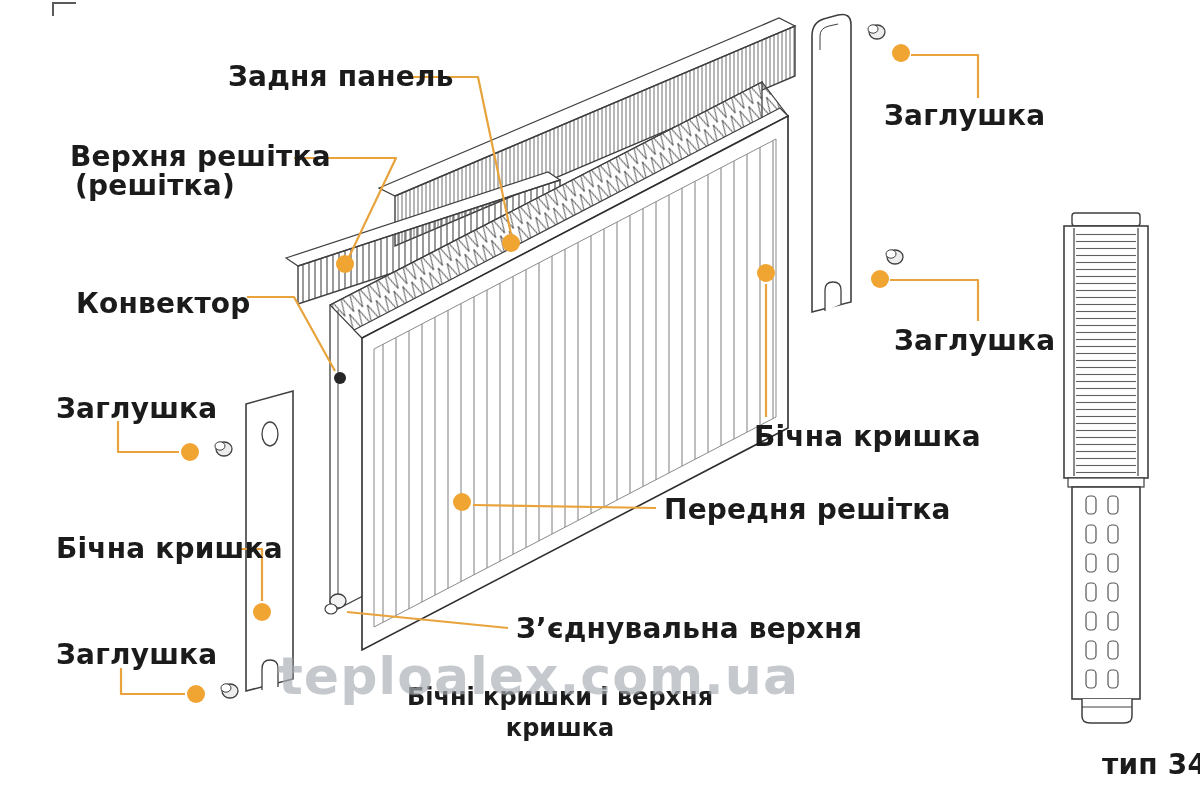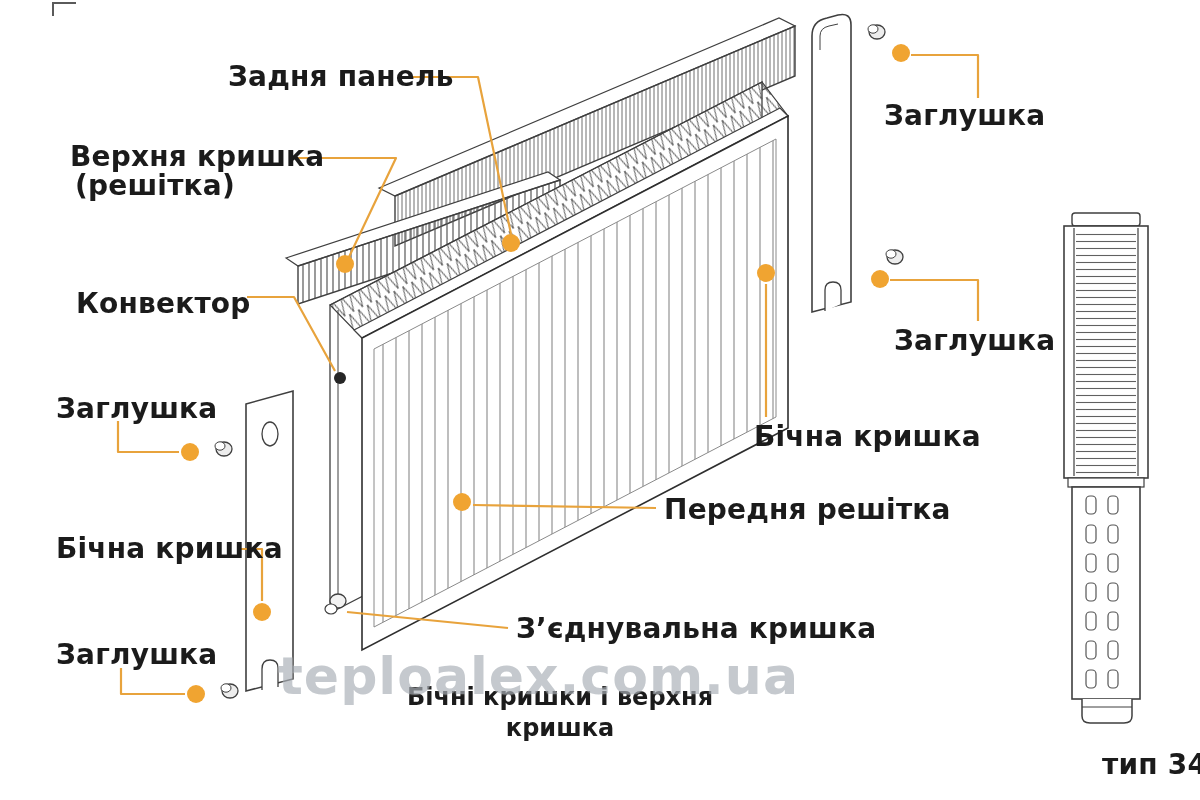--- a/index.html
+++ b/index.html
@@ -155,34 +155,34 @@
     <circle cx="901" cy="53" r="9"></circle>
     <circle cx="880" cy="279" r="9"></circle>
     <circle cx="766" cy="273" r="9"></circle>
     <circle cx="462" cy="502" r="9"></circle>
   </g>
 </svg>
 
 <div class="lbl" style="left:228px;top:62px">Задня панель</div>
 
 <div class="lbl" style="left:70px;top:142px">
-  <div>Верхня кришка</div>
+  <div>Верхня решітка</div>
   <div style="padding-left:5px">(решітка)</div>
 </div>
 
 <div class="lbl" style="left:76px;top:289px">Конвектор</div>
 <div class="lbl" style="left:56px;top:394px">Заглушка</div>
 <div class="lbl" style="left:56px;top:534px">Бічна кришка</div>
 <div class="lbl" style="left:56px;top:640px">Заглушка</div>
 
 <div class="lbl" style="left:884px;top:101px">Заглушка</div>
 <div class="lbl" style="left:894px;top:326px">Заглушка</div>
 <div class="lbl" style="left:754px;top:422px">Бічна кришка</div>
 <div class="lbl" style="left:664px;top:495px">Передня решітка</div>
-<div class="lbl" style="left:516px;top:614px">З’єднувальна кришка</div>
+<div class="lbl" style="left:516px;top:614px">З’єднувальна верхня</div>
 
 <div class="caption">
   <div>Бічні кришки і верхня кришка</div>
 </div>
 
 <div class="watermark">teploalex.com.ua</div>
 
 <div class="lbl type-label">тип 34</div>
 
 </body></html>

